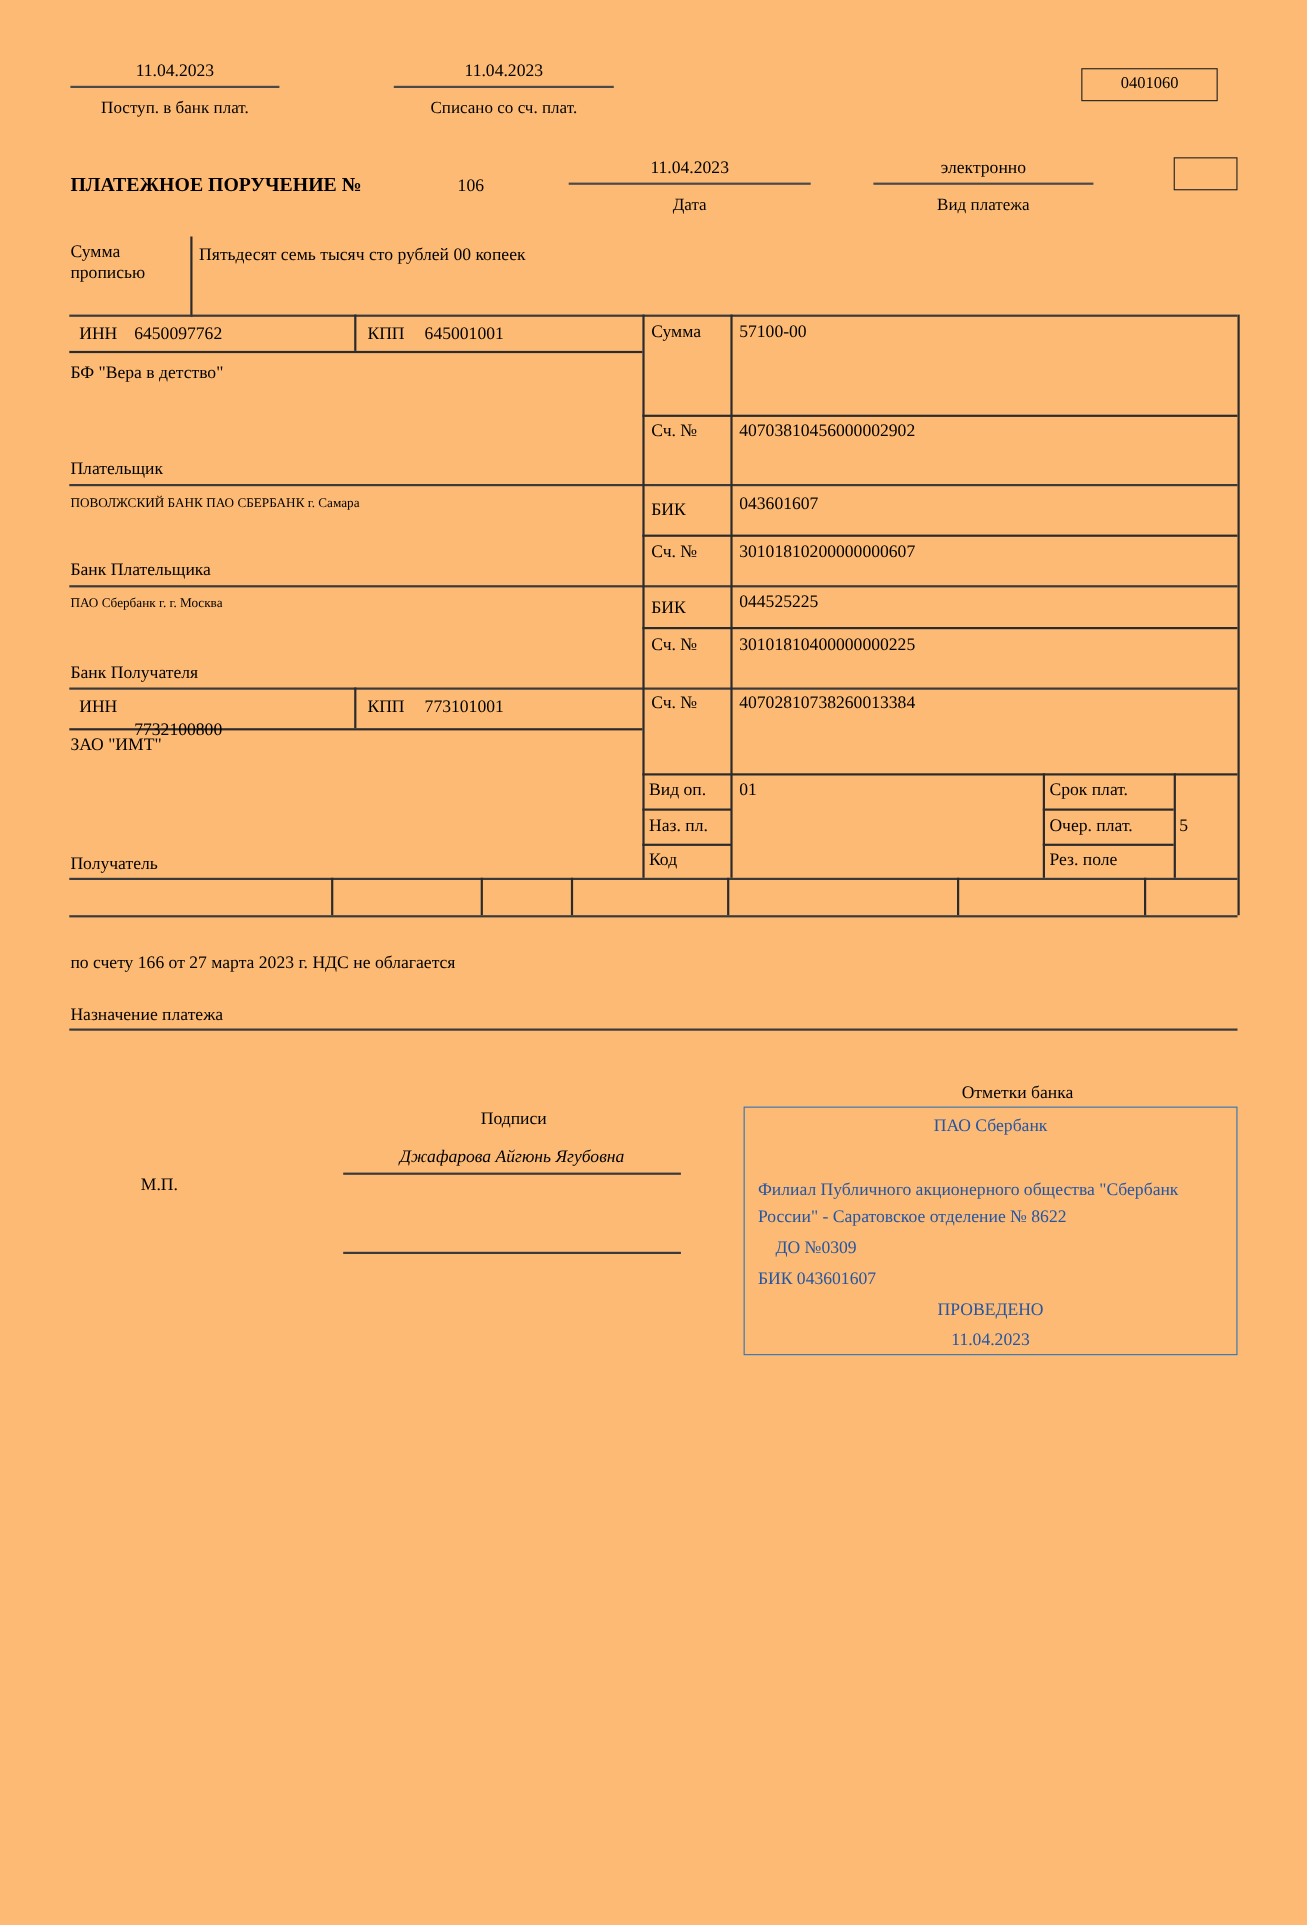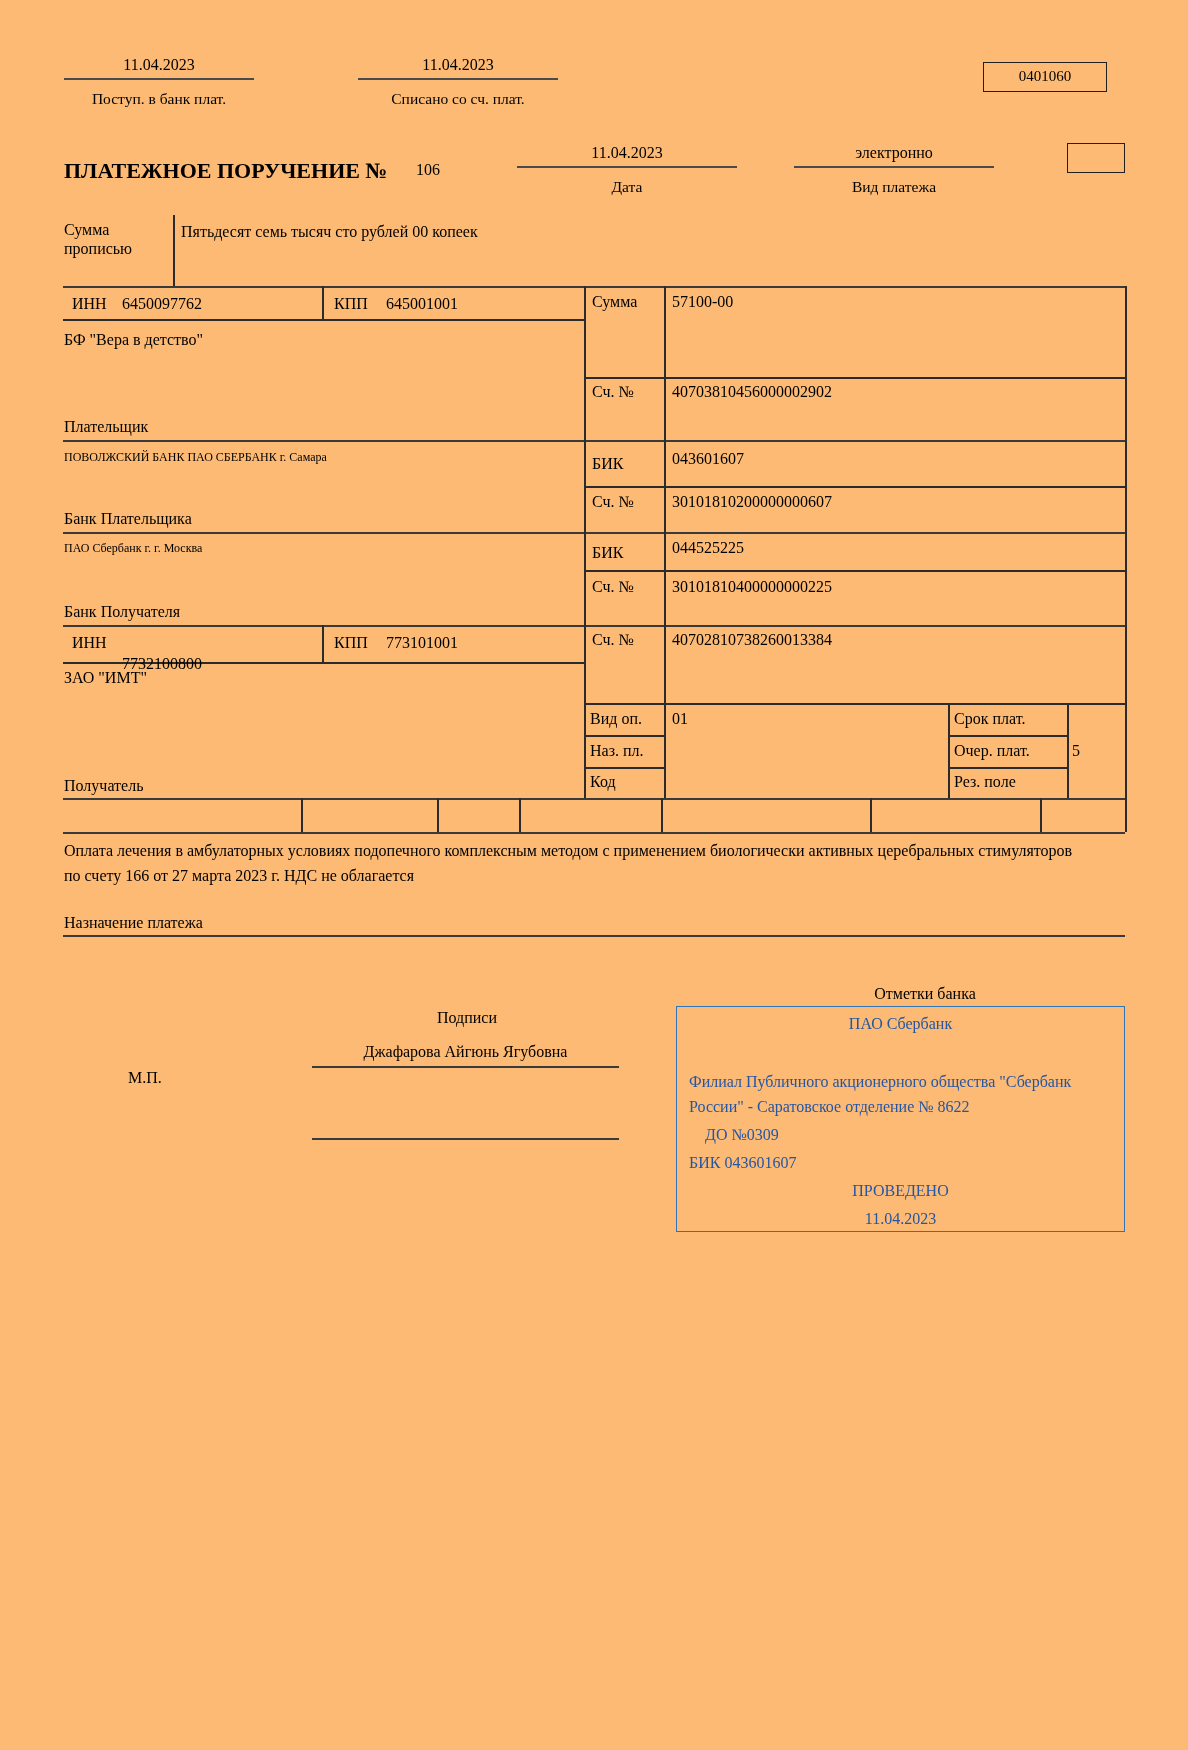--- a/index.html
+++ b/index.html
@@ -8,21 +8,21 @@
   .t{position:absolute;font-size:16px;line-height:1.2;white-space:nowrap;}
   .sm{font-size:12px;}
   .lbl{font-size:15.5px;}
   .ctr{text-align:center;}
   .uf{position:absolute;text-align:center;font-size:16px;padding-bottom:4px;
       border-bottom:2px solid #4a4a4a;}
   .hl{position:absolute;height:1.6px;background:#2b2b2b;}
   .hl2{position:absolute;height:2px;background:#3a3a3a;}
   .vl{position:absolute;width:1.6px;background:#2b2b2b;}
   .box{position:absolute;border:1.6px solid #1f1f1f;box-sizing:border-box;}
-  .title{position:absolute;font-weight:bold;font-size:22px;white-space:nowrap;}
+  .title{position:absolute;font-weight:bold;font-size:18px;white-space:nowrap;}
   .stamp{position:absolute;border:1.6px solid #2e75b6;box-sizing:border-box;}
   .st{position:absolute;font-size:16px;white-space:nowrap;color:#2456a4;}
   .stw{position:absolute;font-size:16px;color:#2456a4;white-space:nowrap;}
 </style>
 </head>
 <body>
 
 <div class="page">
 
   <div class="uf" style="left:64px;top:56px;width:190px;">11.04.2023</div>
@@ -119,29 +119,28 @@
   <div class="t" style="left:590px;top:709px;">Вид оп.</div>
   <div class="t" style="left:672px;top:709px;">01</div>
   <div class="t" style="left:954px;top:709px;">Срок плат.</div>
   <div class="t" style="left:590px;top:741px;">Наз. пл.</div>
   <div class="t" style="left:954px;top:741px;">Очер. плат.</div>
   <div class="t" style="left:1072px;top:741px;">5</div>
   <div class="t" style="left:590px;top:772px;">Код</div>
   <div class="t" style="left:954px;top:772px;">Рез. поле</div>
   <div class="t" style="left:64px;top:776px;">Получатель</div>
 
-  <div class="t" style="left:64px;top:841px;">Оплата лечения в амбулаторных условиях подопечного комплексным методом с применением биологически активных церебральных стимуляторов</div>
   <div class="t" style="left:64px;top:866px;">по счету 166 от 27 марта 2023 г. НДС не облагается</div>
   <div class="t" style="left:64px;top:913px;">Назначение платежа</div>
   <div class="hl2" style="left:63px;top:935px;width:1062px;"></div>
 
   <div class="t ctr" style="left:367px;top:980px;width:200px;margin-top:28px;">Подписи</div>
   <div class="t ctr" style="left:800px;top:984px;width:250px;">Отметки банка</div>
 
-  <div class="t ctr" style="left:312px;top:1042px;width:307px;">Джафарова Айгюнь Ягубовна</div>
+  <div class="t ctr" style="left:312px;top:1042px;width:307px;font-style:italic;">Джафарова Айгюнь Ягубовна</div>
   <div class="hl2" style="left:312px;top:1066px;width:307px;"></div>
   <div class="t" style="left:128px;top:1068px;">М.П.</div>
   <div class="hl2" style="left:312px;top:1138px;width:307px;"></div>
 
   <div class="stamp" style="left:676px;top:1006px;width:449px;height:226px;">
     <div class="st ctr" style="left:0;top:8px;width:100%;text-align:center;">ПАО Сбербанк</div>
     <div class="stw" style="left:12px;top:66px;">Филиал Публичного акционерного общества "Сбербанк</div>
     <div class="stw" style="left:12px;top:91px;">России" - Саратовское отделение № 8622</div>
     <div class="stw" style="left:28px;top:119px;">ДО №0309</div>
     <div class="stw" style="left:12px;top:147px;">БИК 043601607</div>

